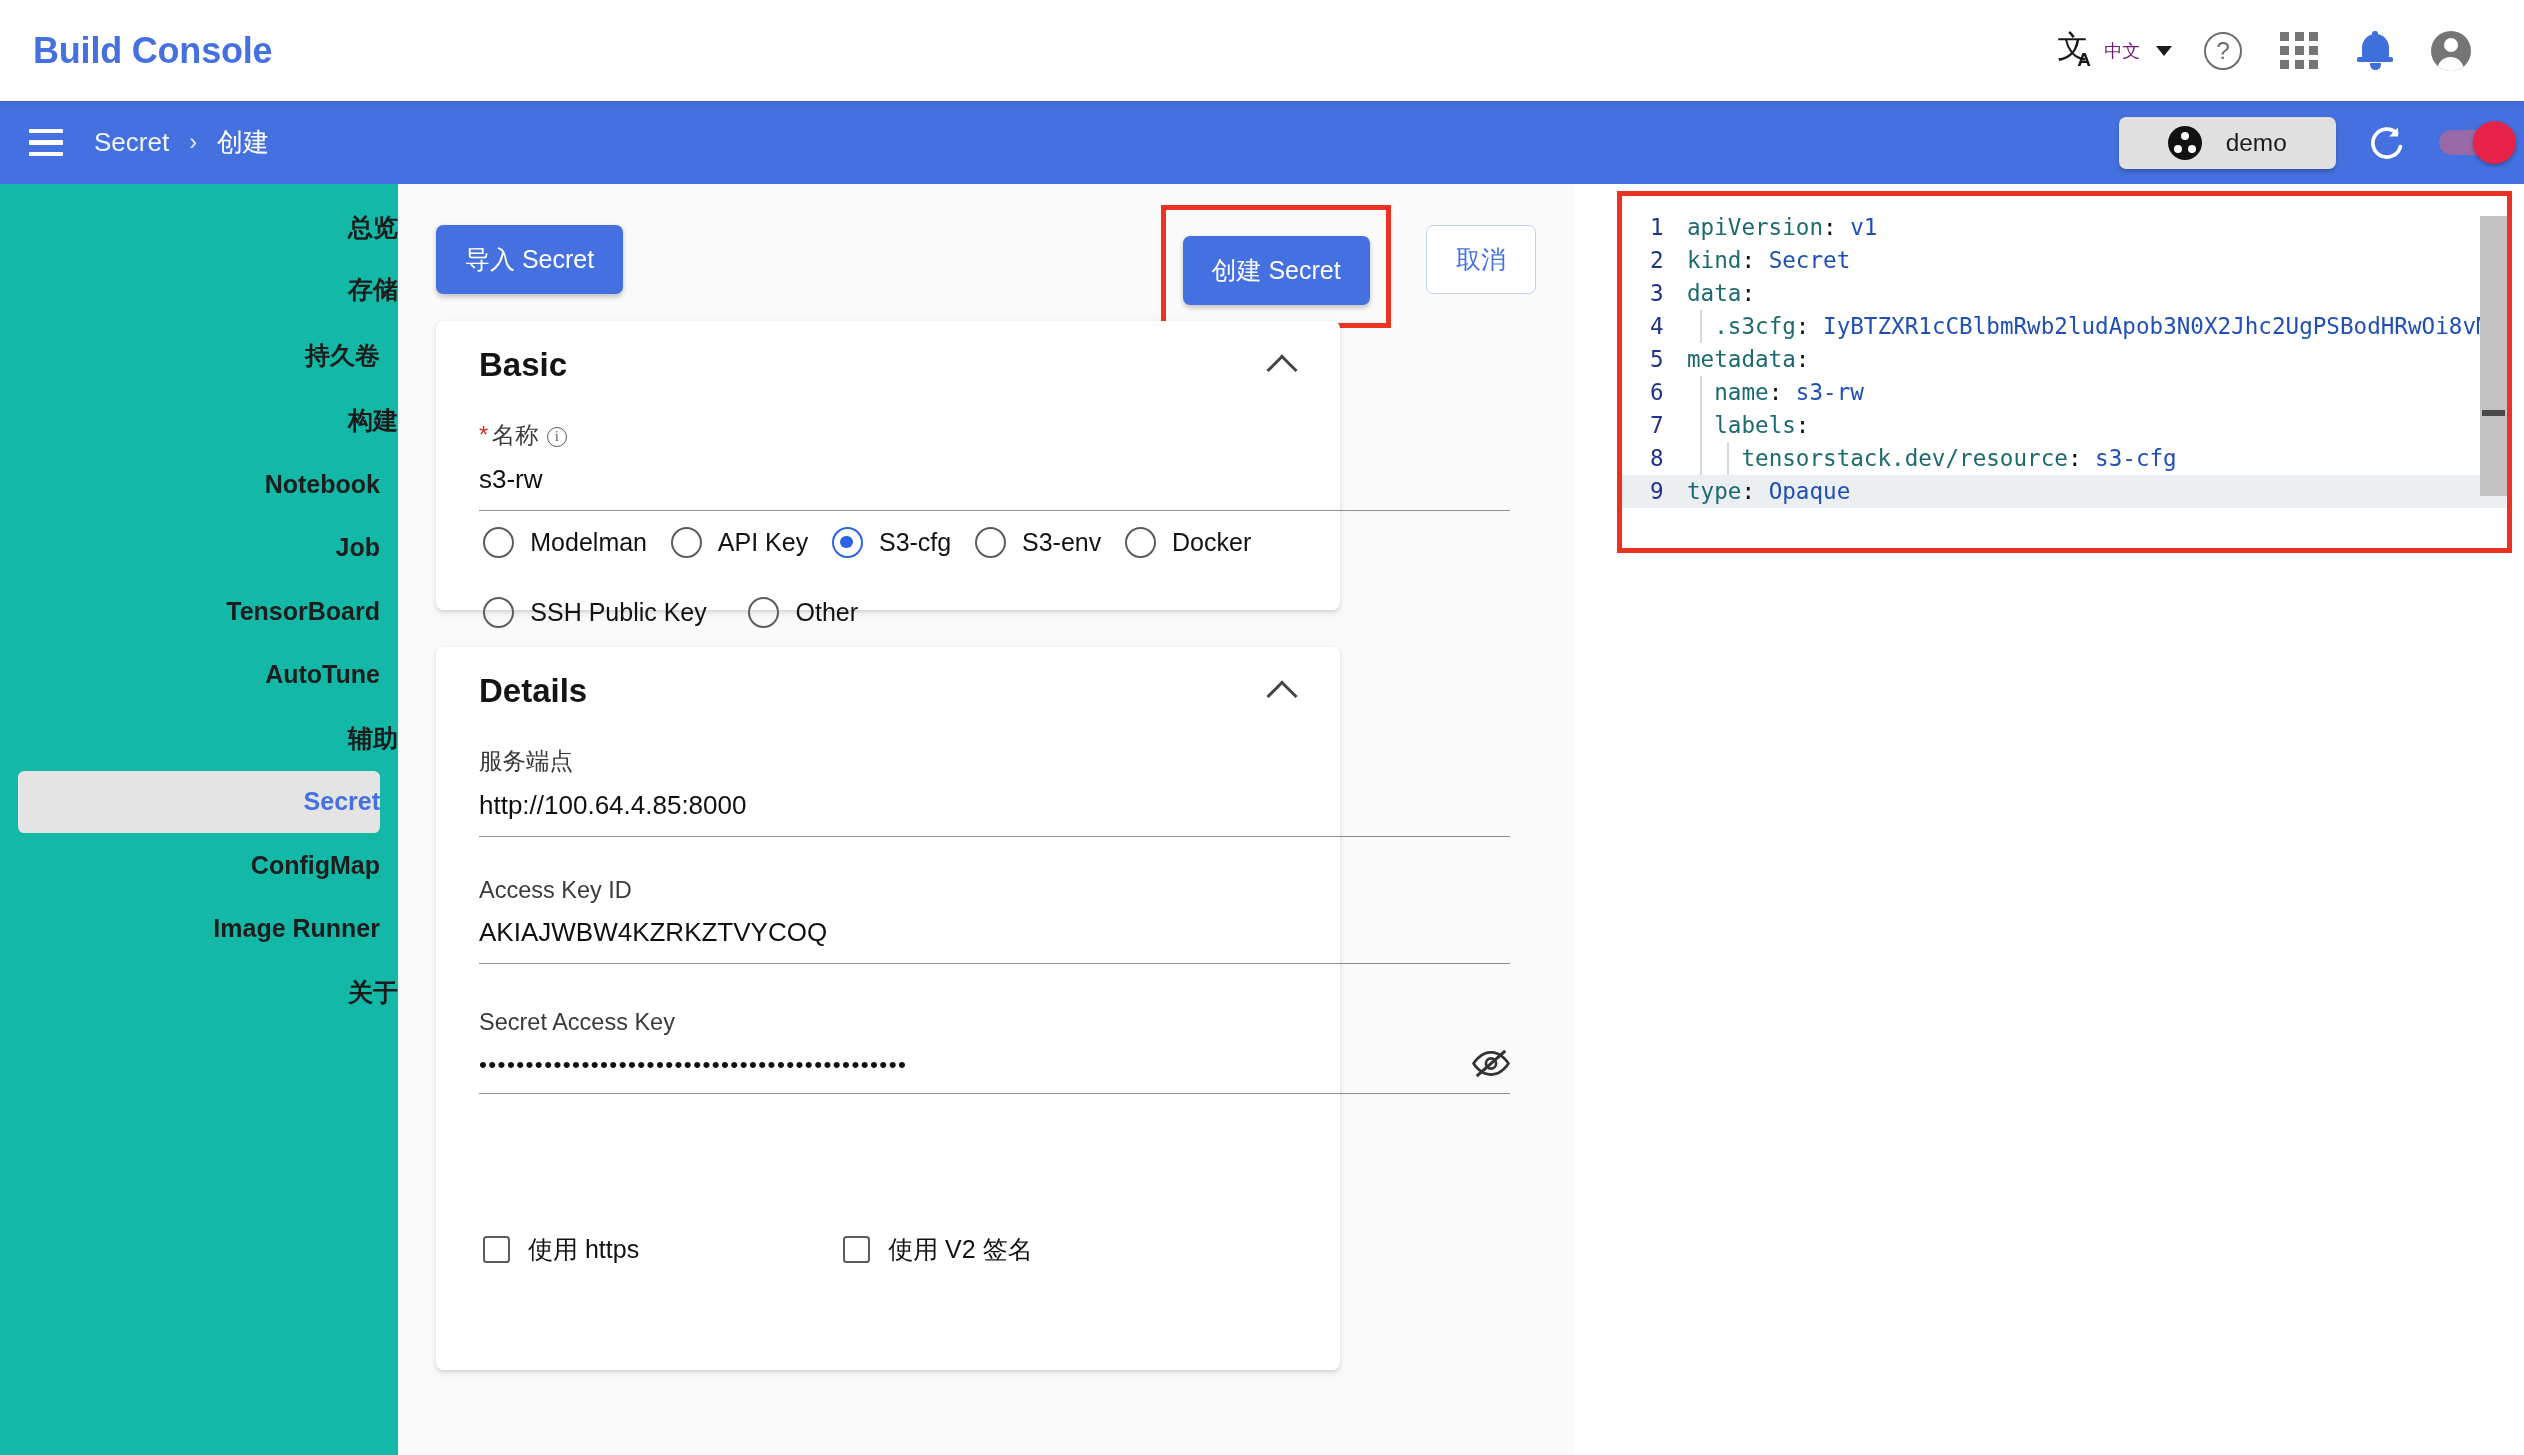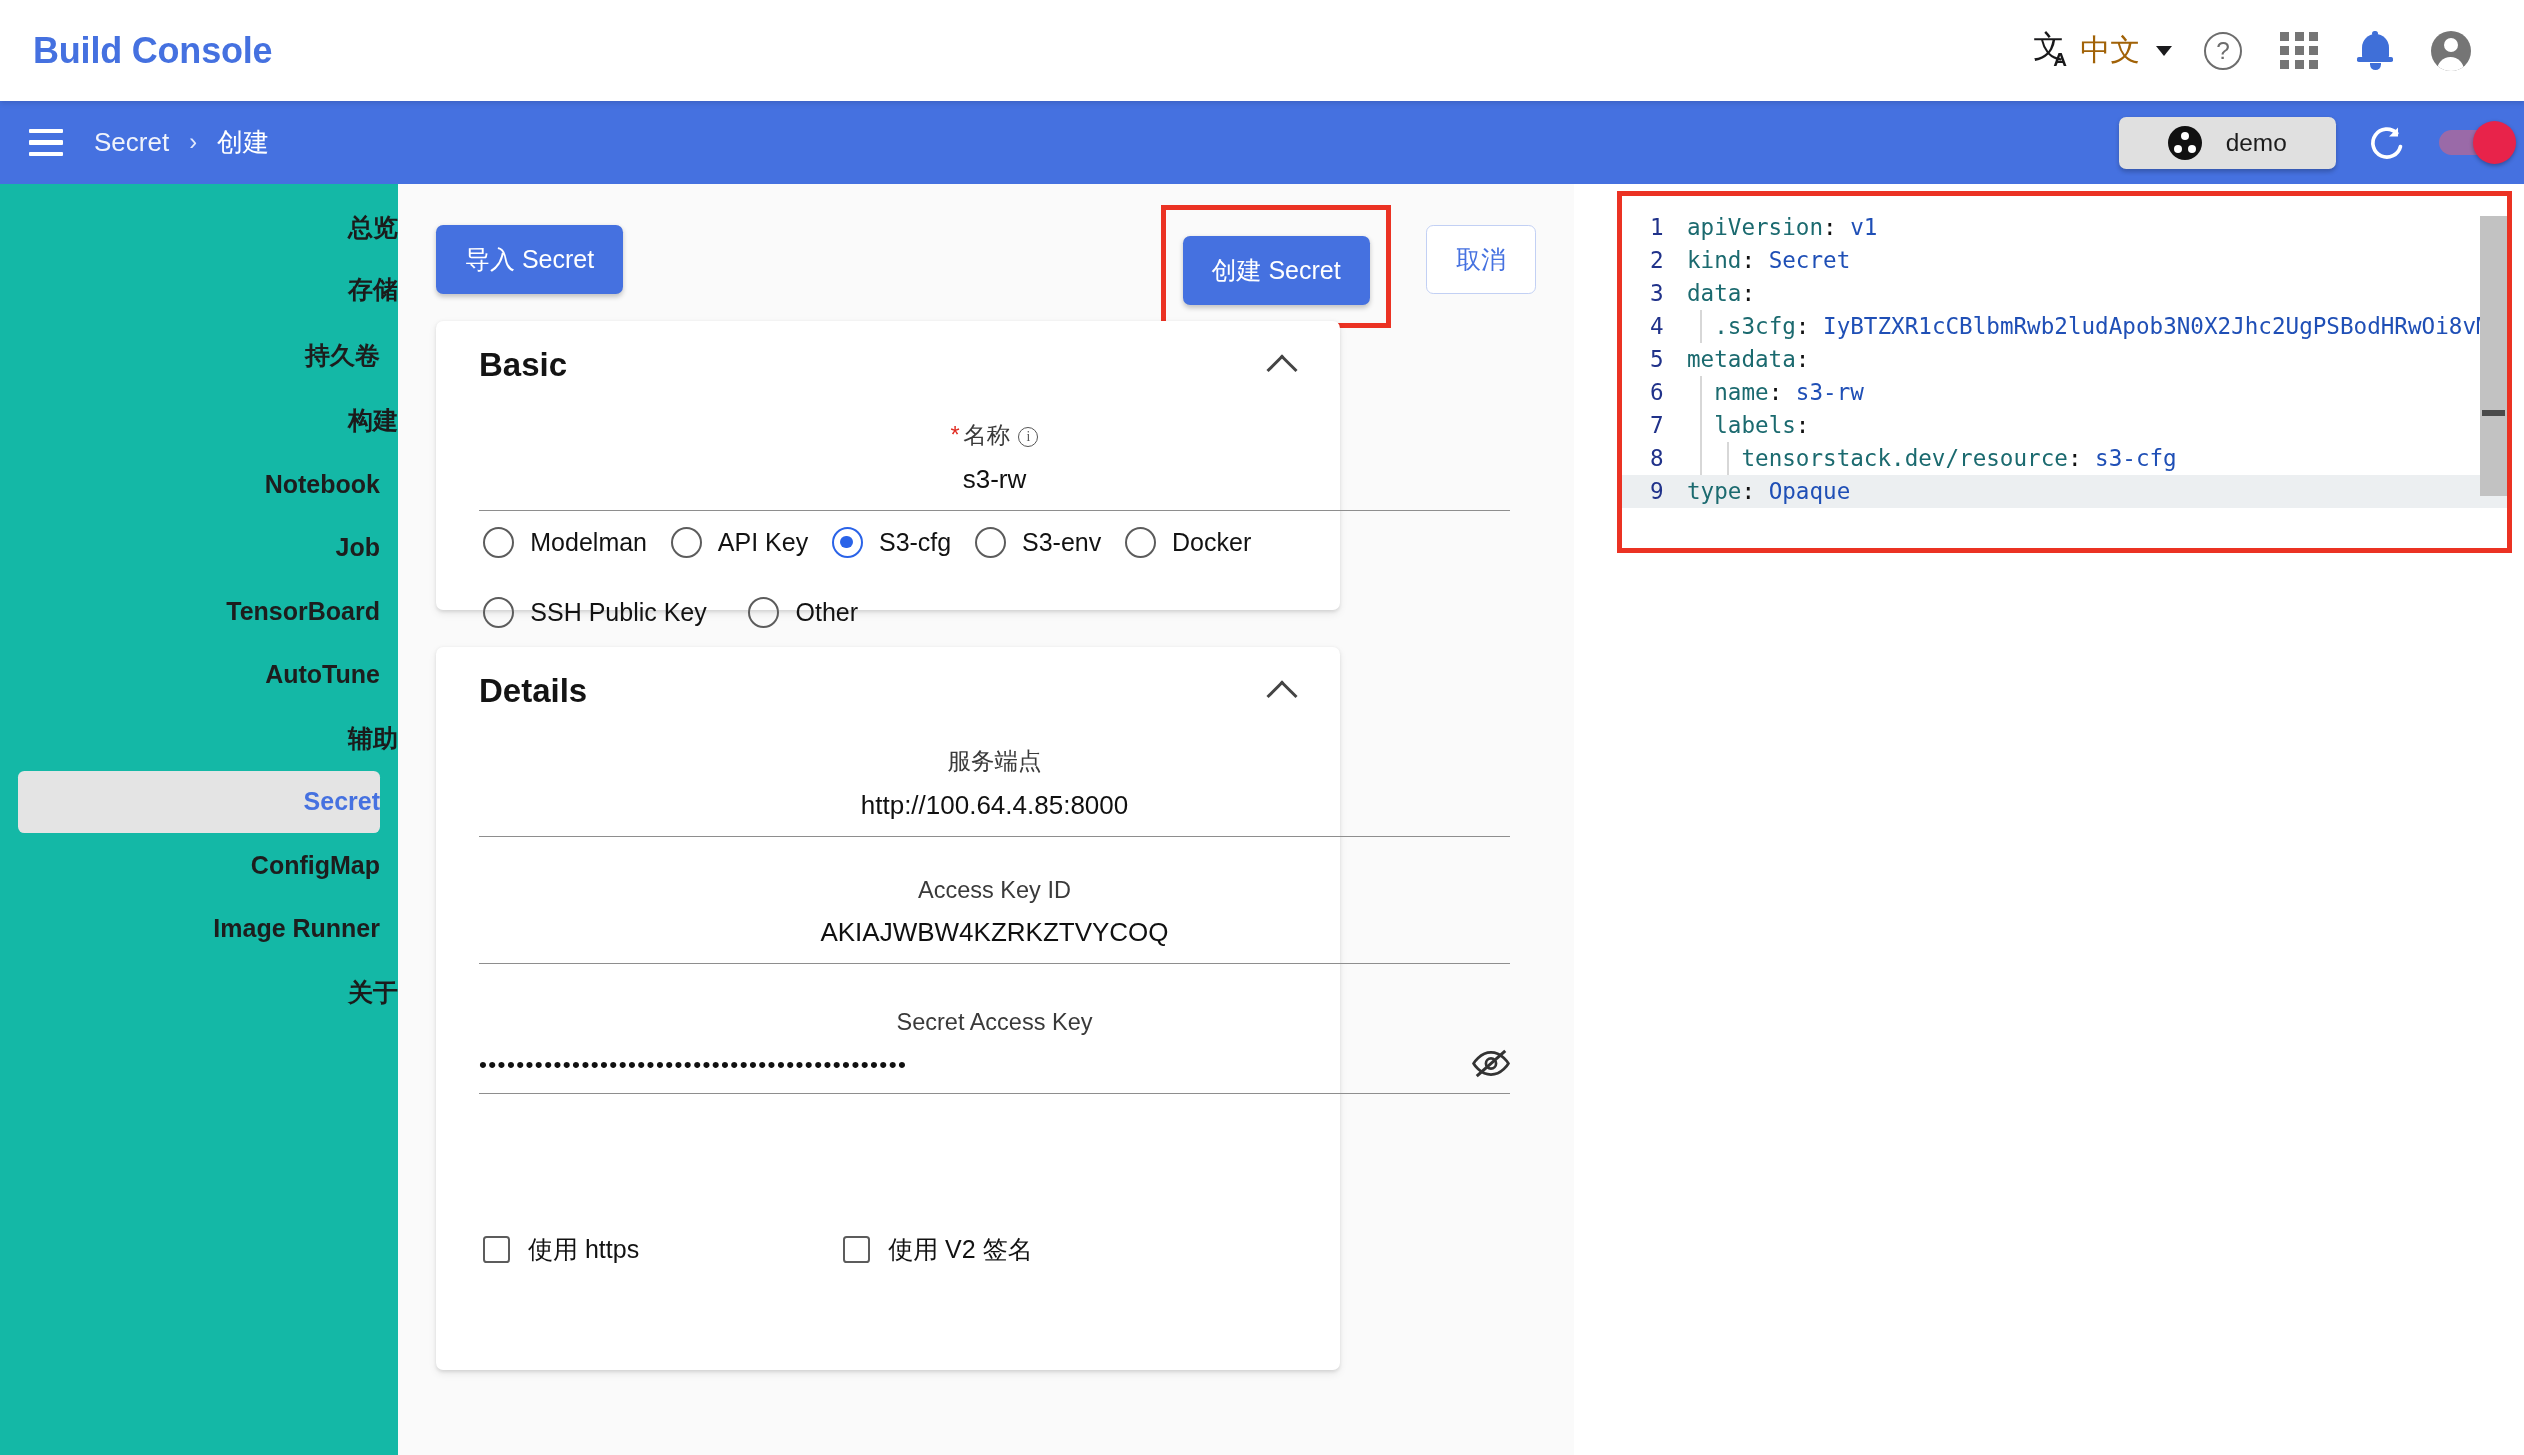--- a/index.html
+++ b/index.html
@@ -29,21 +29,21 @@
     margin-left: auto; margin-right: 36px;
     display: flex; align-items: center; gap: 0px;
   }
   .lang-group { display: flex; align-items: center; gap: 9px; padding: 0 12.7px; cursor: pointer; }
   .lang-glyph {
     position: relative; width: 38px; height: 38px; color: #18181a;
     font-size: 31px; line-height: 33px; font-weight: 500;
   }
   .lang-glyph .big { position:absolute; left:0; top:-1.8px; font-size: 31px; }
   .lang-glyph .sub { position:absolute; left:20px; top:11px; font-size: 19px; font-weight:600;}
-  .lang-text { font-size: 30px; color: #a16207; }
+  .lang-text { font-size: 18px; color: #701a75; }
   .chev {
     width: 0; height: 0; margin-left: 7.2px;
     border-left: 8.1px solid transparent; border-right: 8.1px solid transparent;
     border-top: 10px solid #1b1b1d;
   }
   .ico-btn { width: 76px; height: 76px; display:flex; align-items:center; justify-content:center; cursor:pointer; }
   .help-circle {
     width: 38px; height: 38px; border: 2.7px solid #6d6d6d; border-radius: 50%;
     display:flex; align-items:center; justify-content:center;
     font-size: 24.4px; color: #6d6d6d; font-weight: 500;
@@ -132,21 +132,21 @@
   #card-details { top: 463px; height: 723px; padding-left: 21px; }
 
   .card-title {
     position:absolute; left: 43px; top: 25px; font-size: 33px; font-weight:600; color:#141414;
   }
   .card-chev {
     position:absolute; right: 47px; top: 38px; width: 22px; height: 22px;
     border-left: 3.6px solid #444; border-top: 3.6px solid #444; transform: rotate(45deg); cursor:pointer;
   }
 
-  .field { position:absolute; left: 43px; width: 1031px; text-align: center; }
+  .field { position:absolute; left: 43px; width: 1031px; }
   .field-label { font-size: 23.5px; color: #3a3a3a; margin-bottom: 12.7px; }
   .req-star { color: #e02a20; margin-right: 3.6px; }
   .info-ico {
     display:inline-flex; align-items:center; justify-content:center;
     width: 20px; height: 20px; border:1.8px solid #555; border-radius:50%;
     font-size: 13.6px; color:#555; margin-left: 8.1px; vertical-align: 1.8px; font-family: "Liberation Serif", serif;
   }
   .field-value {
     font-size: 26px; color: #101010; padding-bottom: 15.4px;
     border-bottom: 1.8px solid #8e8e8e;

